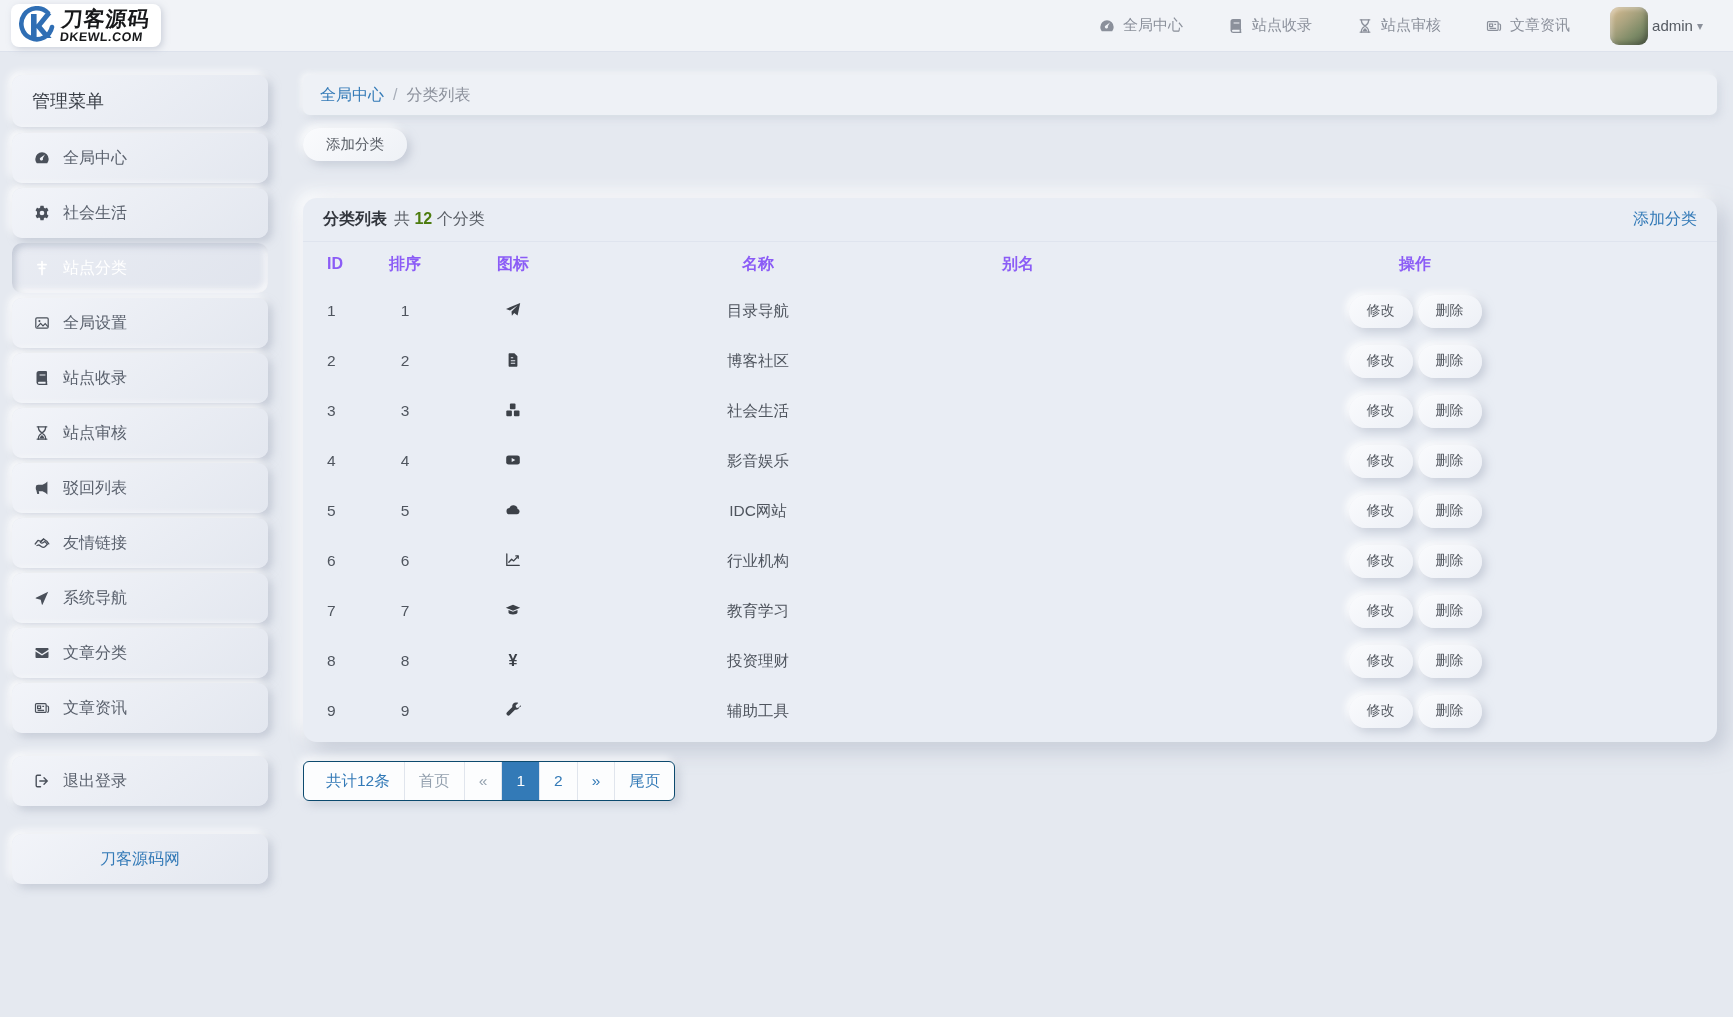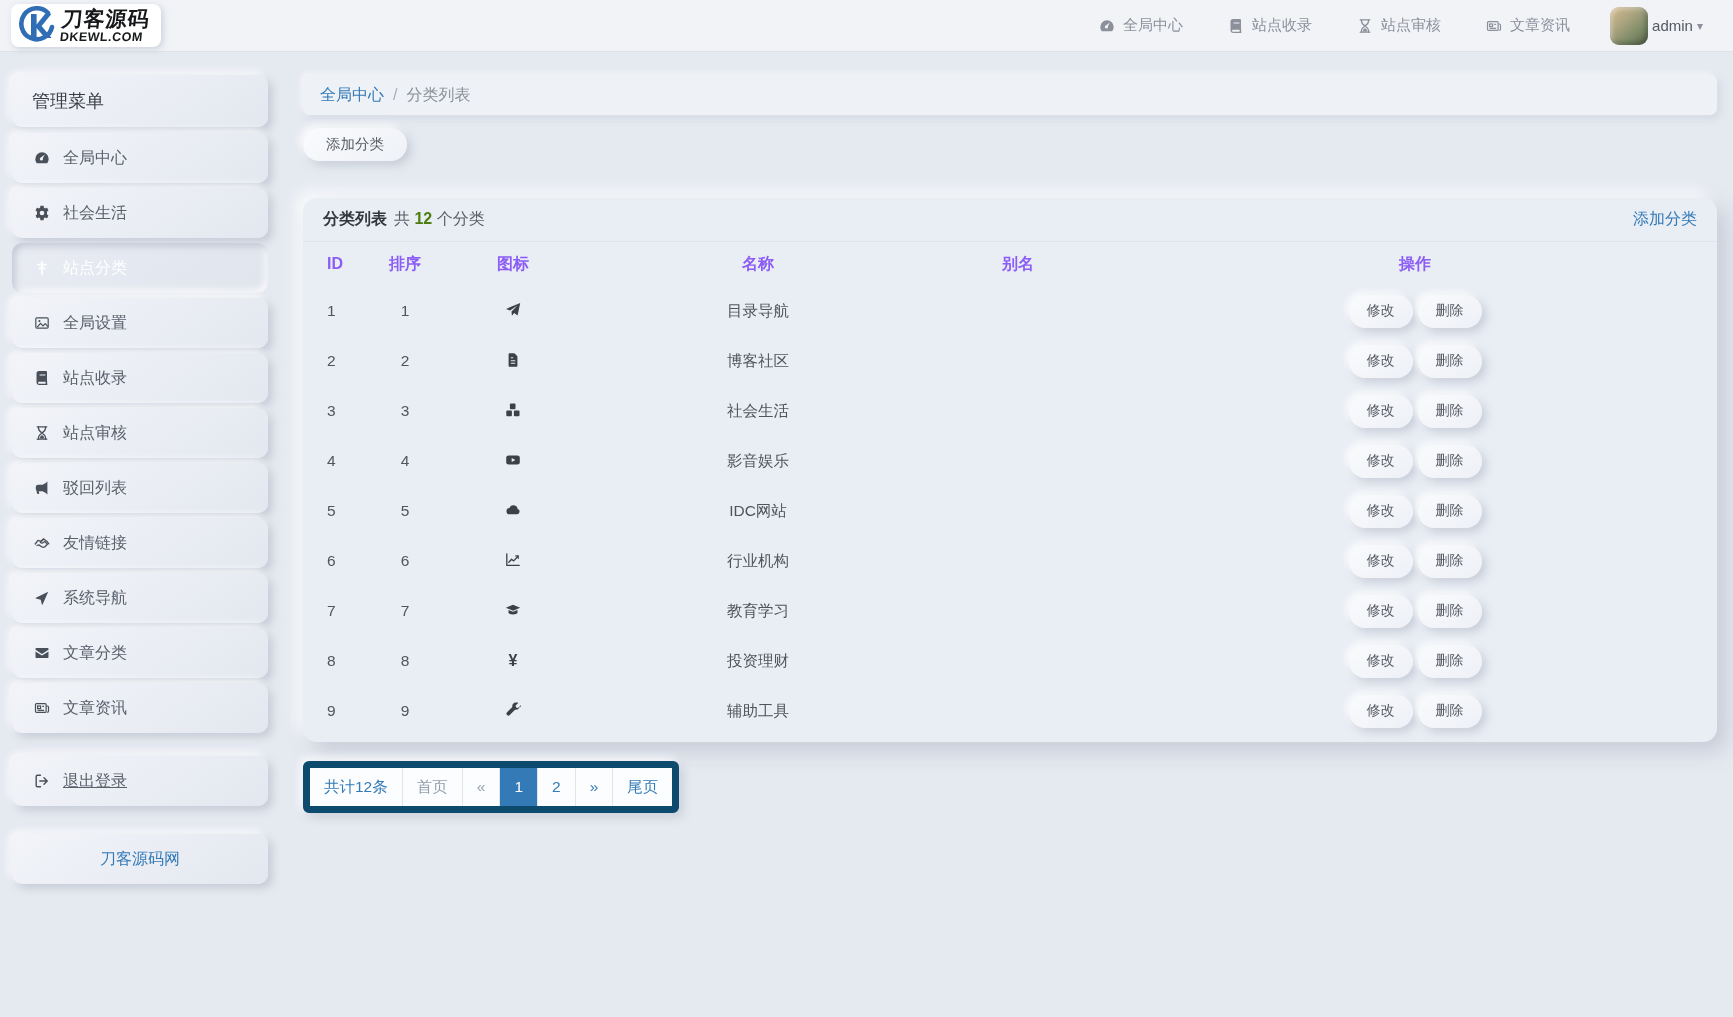--- a/index.html
+++ b/index.html
@@ -52,21 +52,21 @@
     gap:13px; padding-left:21px; font-size:16px; color:#5a616d;
     margin-bottom:5px; cursor:pointer;
   }
   .side-item .ic{ color:#4a505a; }
   .side-item.active{
     color:#fff;
     background:linear-gradient(145deg,#e9ecf3,#e0e4ed);
     box-shadow:inset 3px 3px 7px rgba(160,170,188,.55), inset -3px -3px 7px rgba(255,255,255,.9);
   }
   .side-item.active .ic{ color:#fff; }
-  .side-logout{ margin-top:23px;text-decoration:underline; }
+  .side-logout{ margin-top:23px; }
   .side-footer{
     margin-top:28px; height:50px; border-radius:10px;
     display:flex; align-items:center; justify-content:center;
     font-size:16px; color:var(--accent); cursor:pointer;font-family:Liberation Mono, monospace;
   }
 
   
   .main{ position:absolute; left:303px; top:75px; width:1414px; }
   .breadcrumb{
     height:40px; background:#eef1f6; border-radius:7px;
@@ -113,21 +113,22 @@
     background:linear-gradient(145deg,#fafbfd,#edf0f6);
     box-shadow:4px 4px 8px rgba(167,175,191,.5), -3px -3px 7px rgba(255,255,255,.95);
     font-size:14px; color:#565b63; cursor:pointer; font-family:inherit;
   }
   .pill-btn + .pill-btn{ margin-left:5px; }
 
   
   .pagination{
     display:inline-flex; margin-top:19px; border-radius:6px; overflow:hidden;
     background:#fcfdfe; box-shadow:4px 4px 10px rgba(167,175,191,.45), -3px -3px 8px rgba(255,255,255,.9);
-    border:7px solid #0c4a6e;
+    border:1px solid #0c4a6e;
+    padding-left:8px;
   }
   .pg-cell{
     height:38px; line-height:38px; padding:0 14px; font-size:15.5px;
     border-left:1px solid #e0e5ed; cursor:pointer; min-width:36px; text-align:center;
   }
   .pg-cell:first-child{ border-left:none; }
   .pg-total{ color:var(--accent); cursor:default; }
   .pg-link{ color:var(--accent); }
   .pg-disabled{ color:#93a0ae; }
   .pg-active{ background:var(--accent); color:#fff; }

